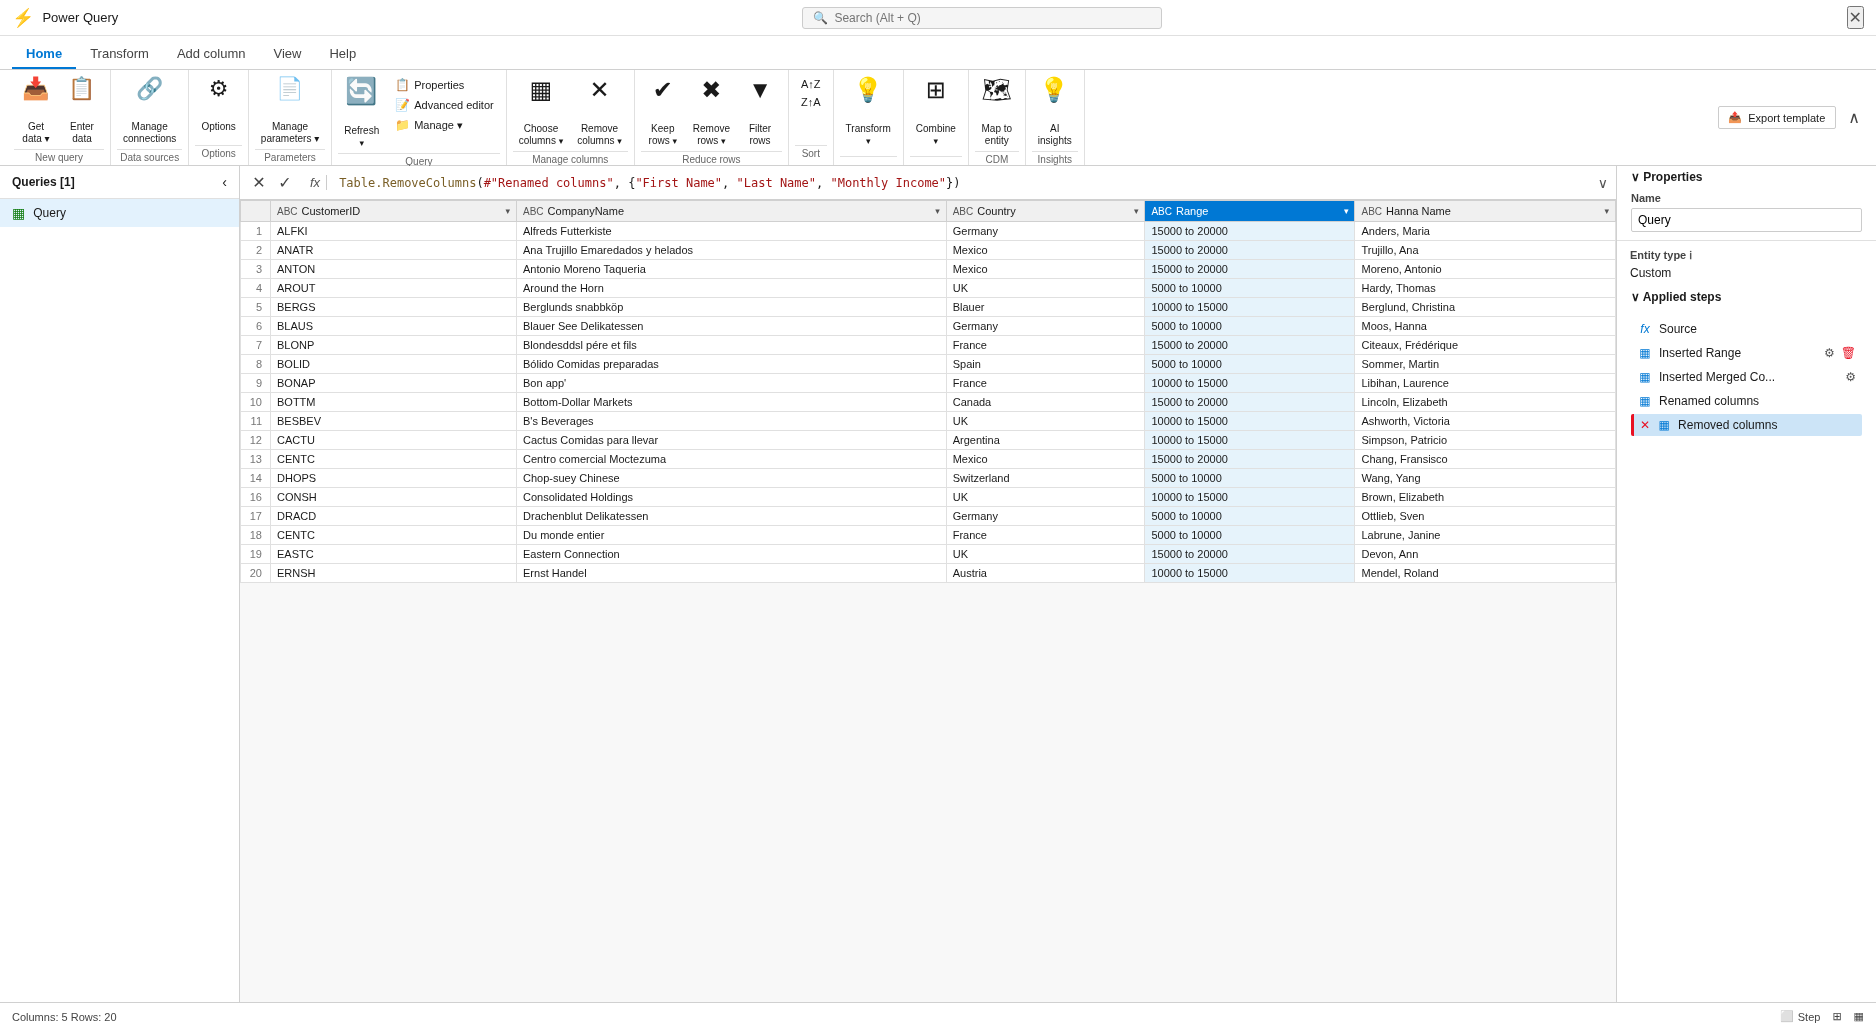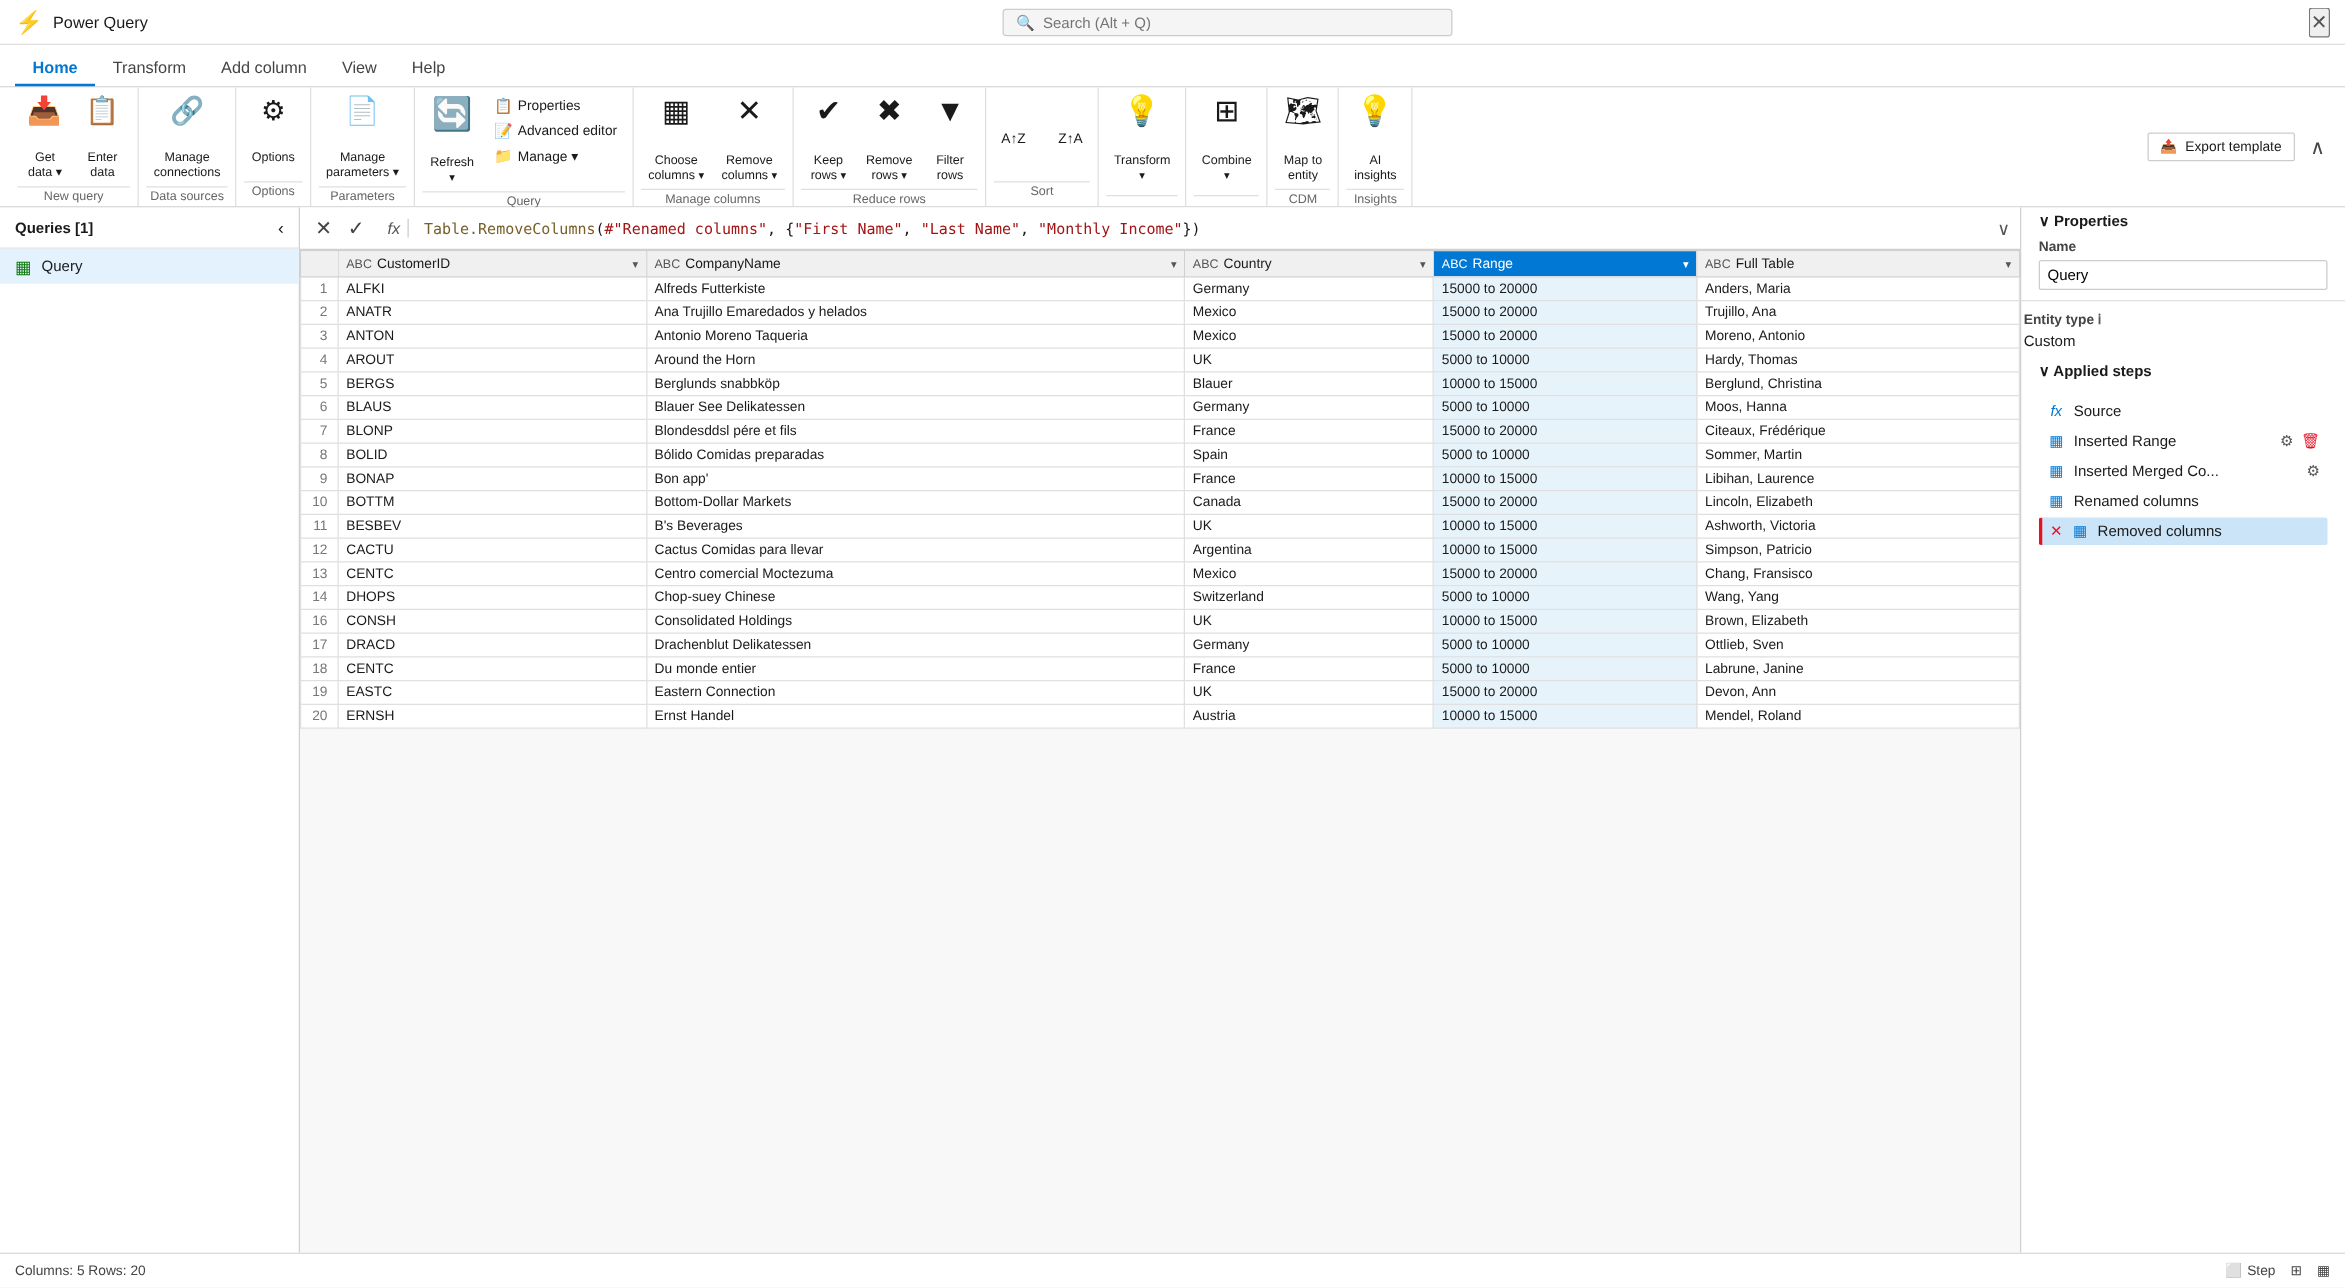--- a/index.html
+++ b/index.html
@@ -209,21 +209,21 @@
       </div>
       <div class="ribbon-btn">
         <span class="icon" style="font-size:24px;">▼</span>
         <span class="label">Filter<br>rows</span>
       </div>
     </div>
     <div class="group-label-row">Reduce rows</div>
   </div>
 
   <div style="display:flex;flex-direction:column;border-right:1px solid #e0e0e0;padding:4px 6px;">
-    <div style="display:flex;flex-direction:row;gap:14px;padding-top:2px;flex:1;">
+    <div style="display:flex;flex-direction:column;gap:2px;padding-top:2px;flex:1;">
       <div class="ribbon-vert-btn">
         <span>A↑Z</span>
       </div>
       <div class="ribbon-vert-btn">
         <span>Z↑A</span>
       </div>
     </div>
     <div class="group-label-row">Sort</div>
   </div>
 
@@ -334,21 +334,21 @@
             <th class="selected-col" style="background:#0078d4;color:#fff;">
               <div class="col-header">
                 <span class="col-type-icon" style="color:#fff;">ABC</span>
                 <span style="color:#fff;">Range</span>
                 <span class="col-dropdown" style="color:#fff;">▾</span>
               </div>
             </th>
             <th style="background:#f0f0f0;">
               <div class="col-header">
                 <span class="col-type-icon">ABC</span>
-                <span>Full Table</span>
+                <span>Hanna Name</span>
                 <span class="col-dropdown">▾</span>
               </div>
             </th>
           </tr>
         </thead>
         <tbody id="table-body">
             <tr>
     <td class="row-num">1</td>
     <td>ALFKI</td>
     <td>Alfreds Futterkiste</td>
@@ -509,21 +509,21 @@
 
     <div style="padding:4px 14px 0;font-size:12px;font-weight:600;color:#1a1a1a;">
       <span>∨ </span><span>Properties</span>
     </div>
 
     <div class="properties-section">
       <div class="prop-label">Name</div>
       <input class="prop-input" type="text" value="Query" style="">
     </div>
 
-    <div style="padding:6px 2px;">
+    <div style="padding:6px 13px;">
       <div class="prop-label">
         <span>Entity type</span>
         <span style="color:#555;"> ℹ</span>
       </div>
       <div class="prop-value">Custom</div>
     </div>
 
     <div style="padding:4px 14px 0;font-size:12px;font-weight:600;color:#1a1a1a;">
       <span>∨ </span><span>Applied steps</span>
     </div>

